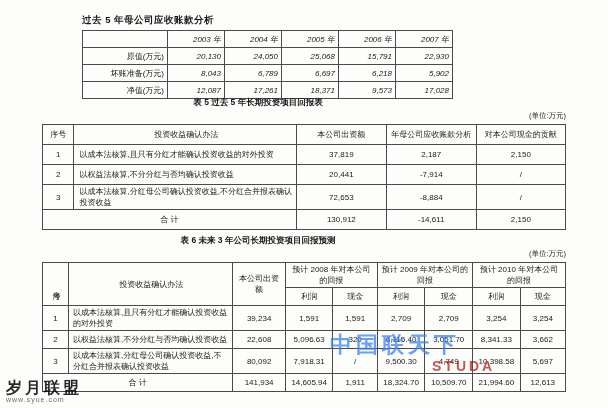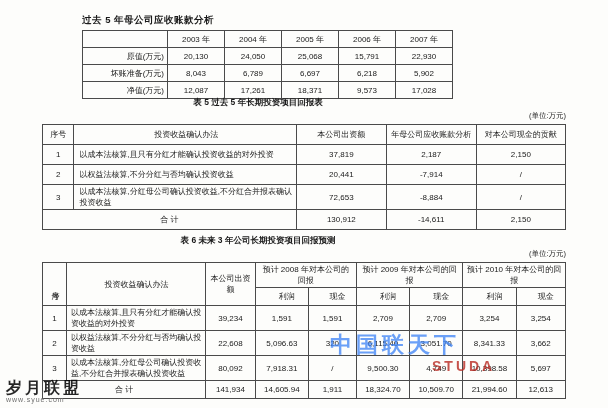--- a/index.html
+++ b/index.html
@@ -14,41 +14,41 @@
   .page{position:relative;width:608px;height:408px;}
 
   .tbl{border-collapse:collapse;font-size:8px;}
   .tbl td,.tbl th{border:1px solid #4a4a4a;padding:1px 3px;text-align:center;vertical-align:middle;font-weight:normal;}
 
   
   #t1wrap{position:absolute;left:42px;top:14px;padding-left:40px;}
   #t1title{font-size:9.5px;font-weight:bold;margin-bottom:3px;letter-spacing:.5px;}
   #t1 td{height:14px;}
   #t1 .lbl{text-align:right;width:78px;}
-  #t1 .num{width:50px;text-align:center;}
+  #t1 .num{width:50px;text-align:right;font-style:italic;}
 
   
   .caption{position:absolute;font-size:8.5px;font-weight:bold;width:516px;text-align:center;left:0;}
   .unit{position:absolute;font-size:7.5px;right:42px;margin-left:24px;}
 
   
   #t2{position:absolute;left:42px;top:124px;width:524px;}
   #t2 td{height:17px;}
   #t2 .c-no{width:26px;}
   #t2 .c-way{width:232px;text-align:left;padding-left:5px;}
   #t2 .c-n{width:88px;}
   #t2 .total td{font-weight:normal;}
 
   
   #t3{position:absolute;left:42px;top:262px;width:524px;}
   #t3 td{height:15px;}
   #t3 .c-no{width:22px;}
   #t3 .c-way{width:196px;text-align:left;padding-left:4px;}
   #t3 .c-cap{width:50px;}
-  #t3 .c-s{width:42px;padding-left:13px;}
+  #t3 .c-s{width:42px;}
   .vt{writing-mode:vertical-rl;text-orientation:upright;line-height:1;letter-spacing:1px;}
 
   
   .wm-red{
     position:absolute;left:318px;top:330px;
     font-size:22px;font-weight:bold;color:#3b82f6;
     letter-spacing:4px;opacity:.75;
     font-family:"Liberation Serif", serif;
     margin-left:12px;
   }

